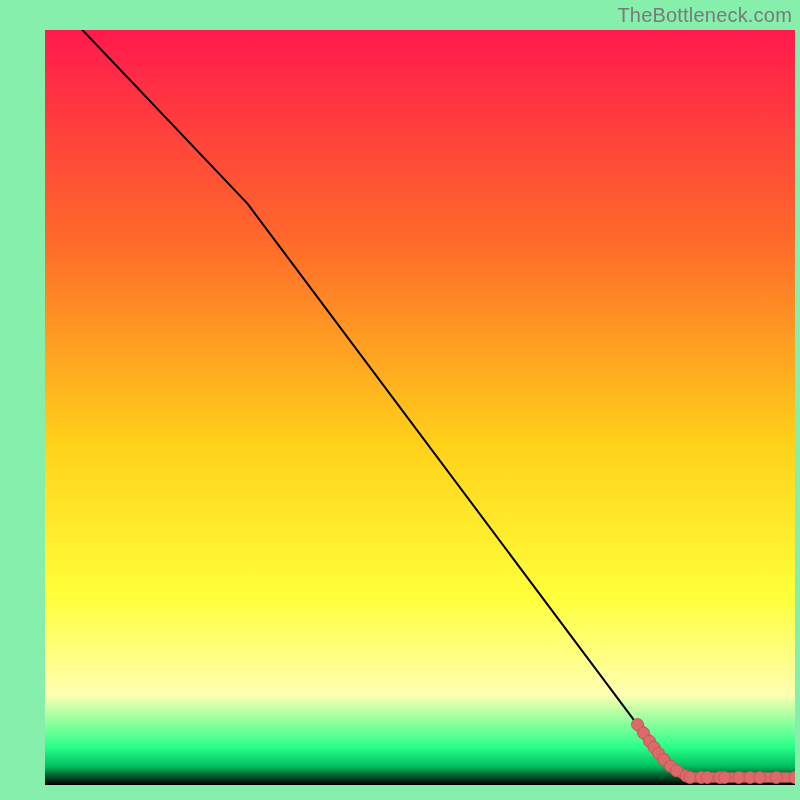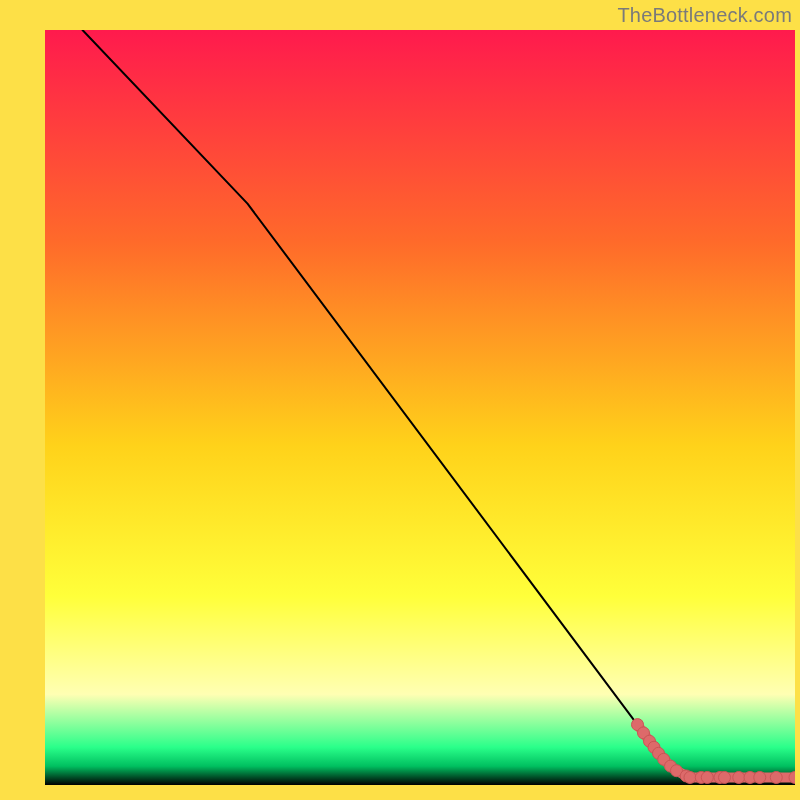--- a/index.html
+++ b/index.html
@@ -8,21 +8,21 @@
     width: 800px;
     height: 800px;
     background: #000;
     font-family: Arial, Helvetica, sans-serif;
     overflow: hidden;
   }
   .frame {
     position: relative;
     width: 800px;
     height: 800px;
-    background: #fde047;
+    background: #86efac;
   }
   .watermark {
     position: absolute;
     top: 4px;
     right: 8px;
     color: #7a7a7a;
     font-size: 20px;
     font-weight: 500;
     letter-spacing: 0.2px;
     z-index: 3;

